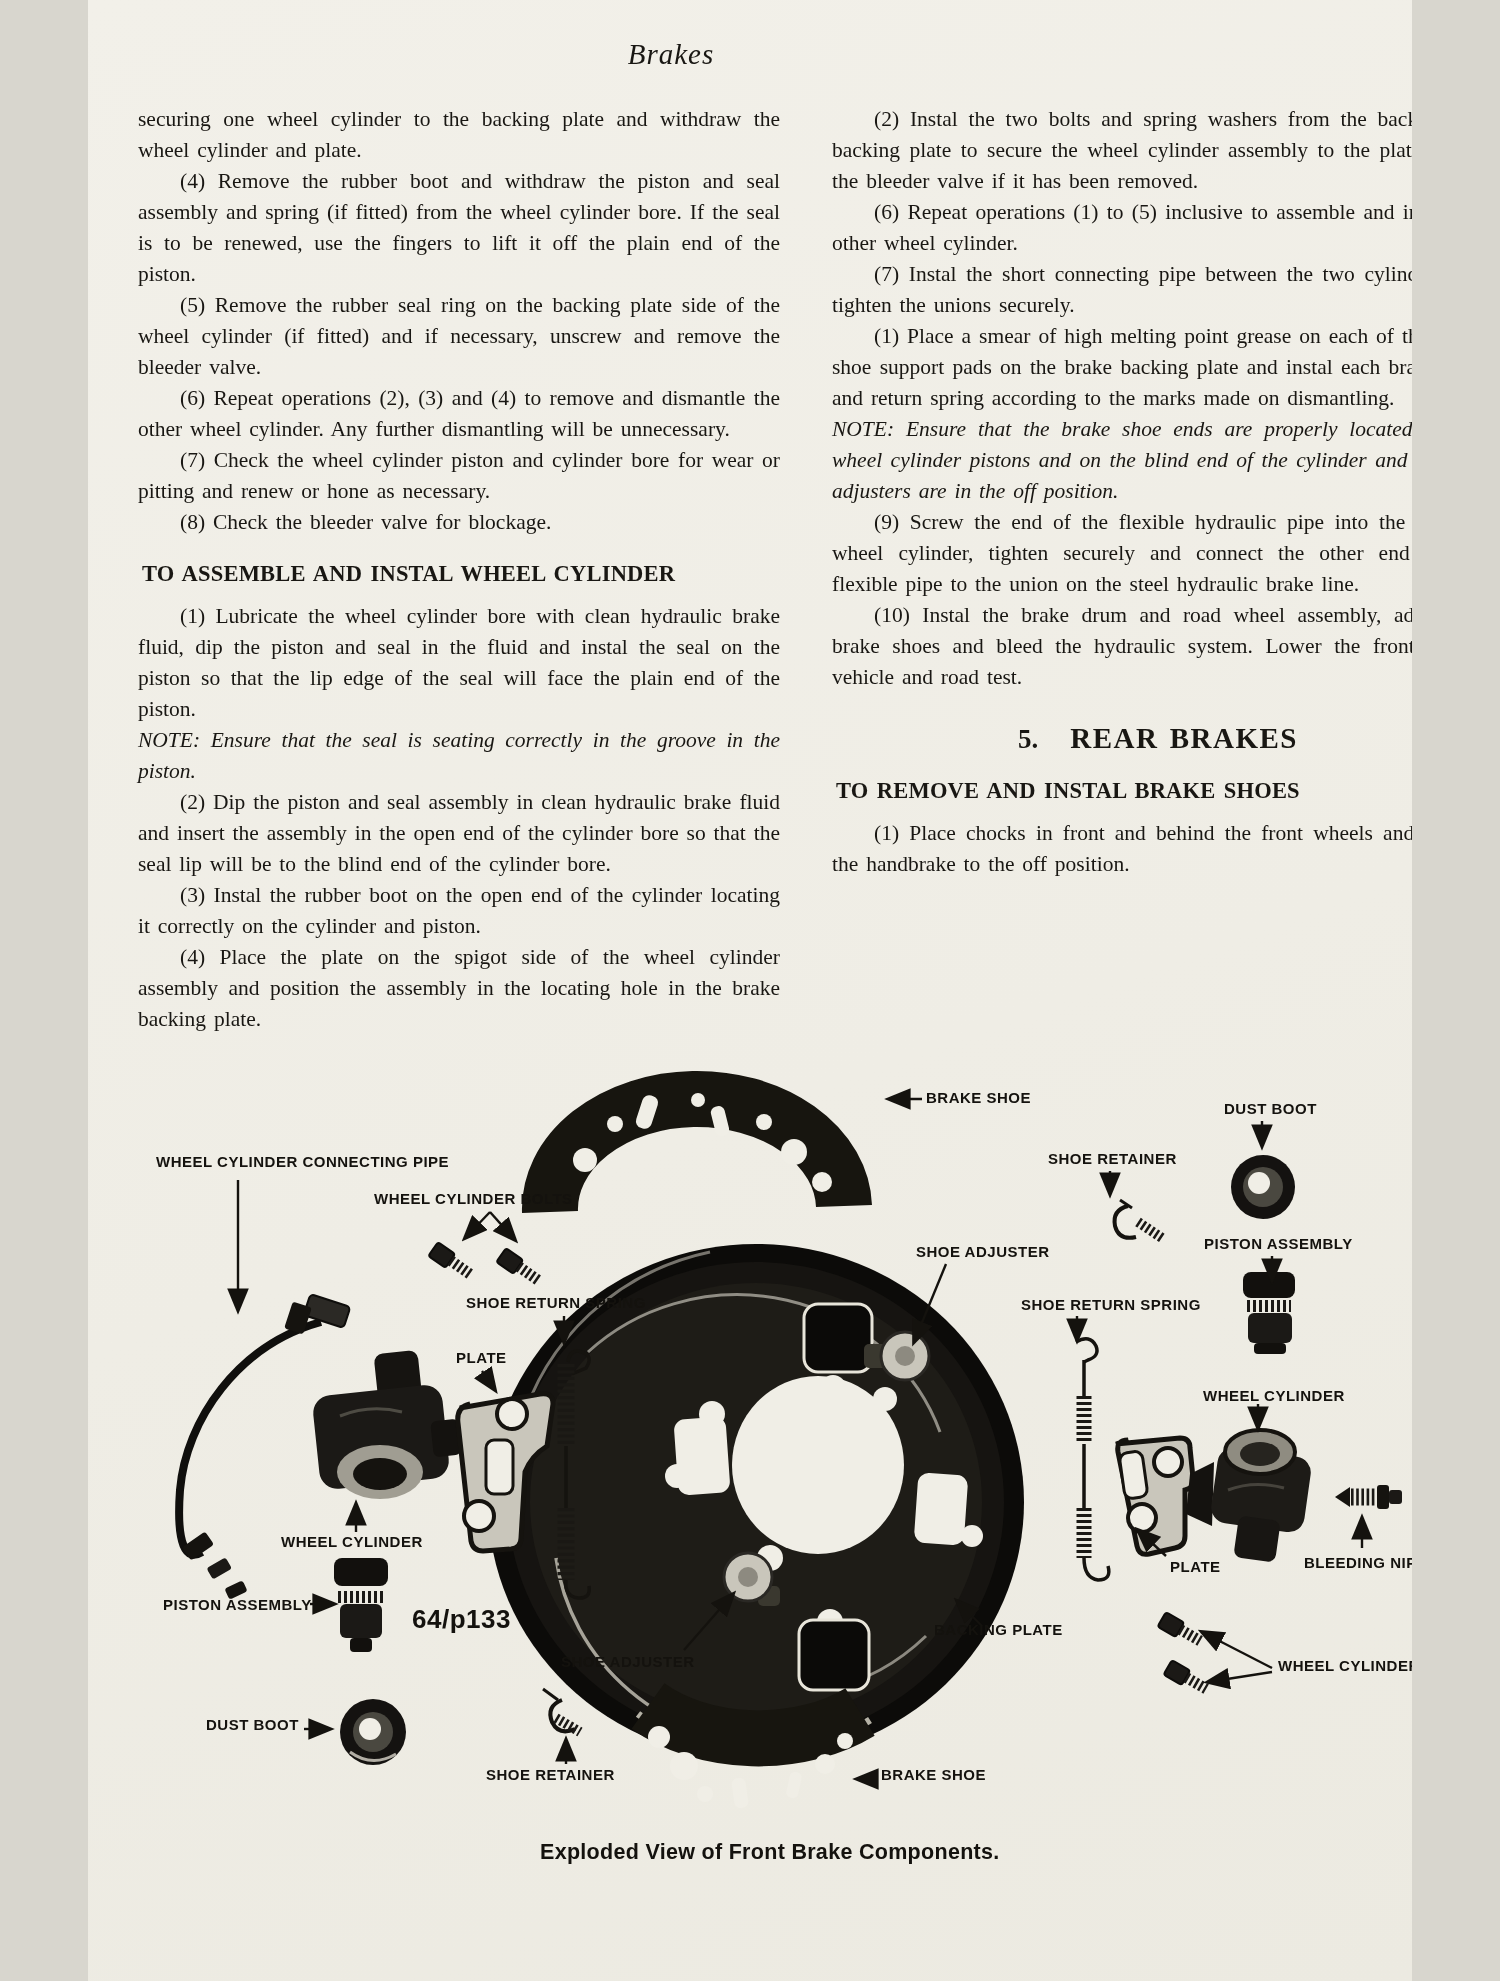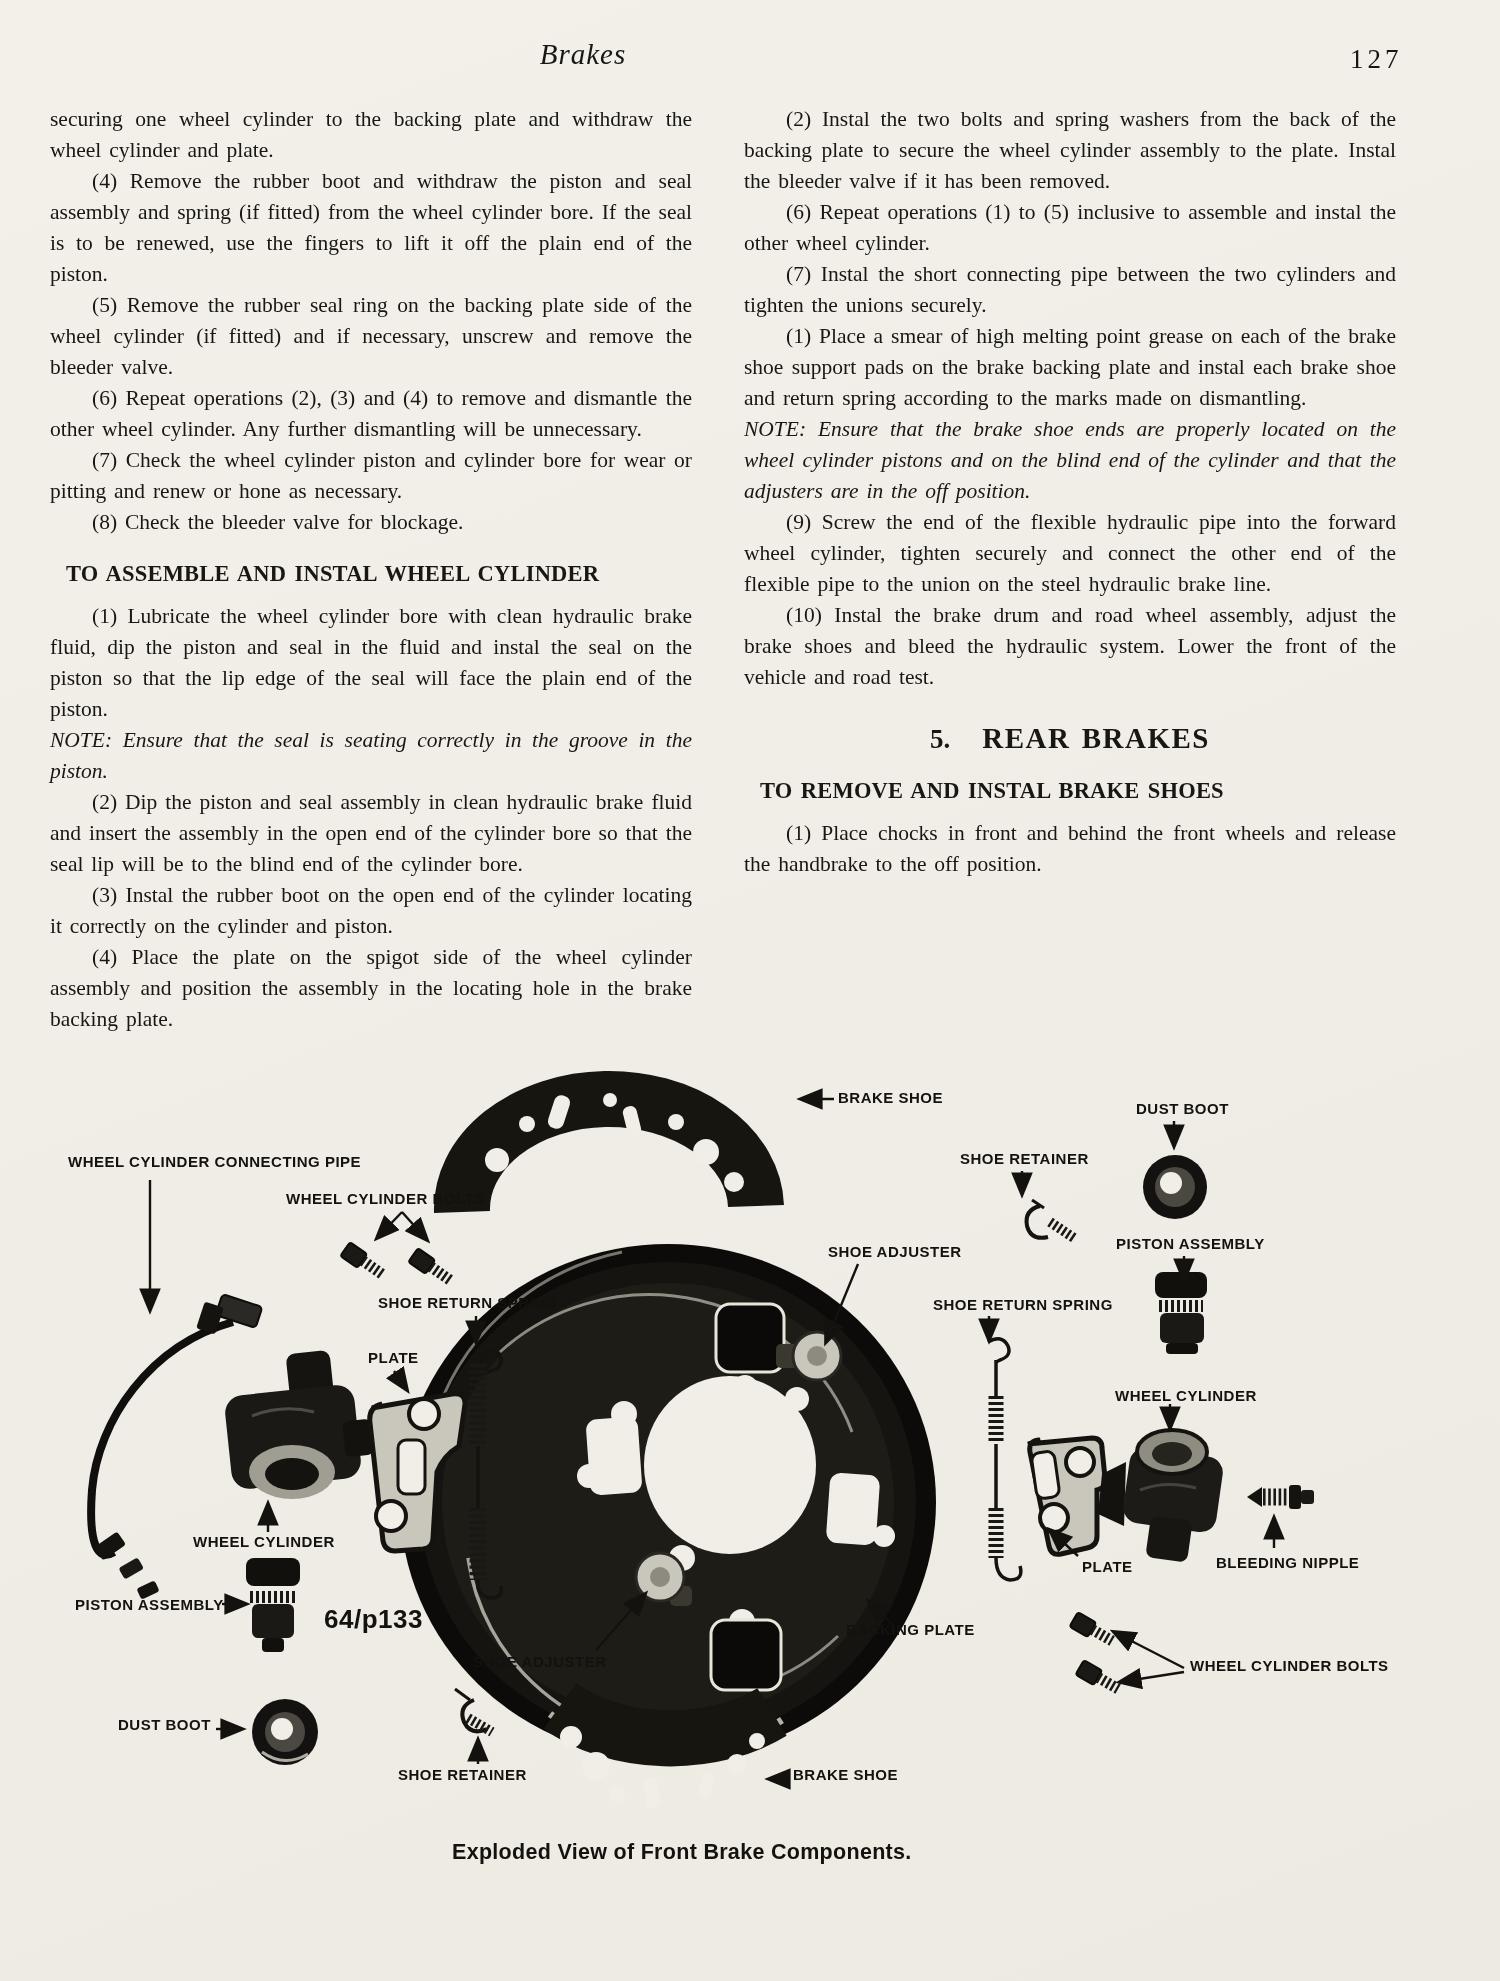--- a/index.html
+++ b/index.html
@@ -1,31 +1,31 @@
 <!DOCTYPE html>
 <html><head>
 <meta charset="utf-8">
 <style>
   html,body{margin:0;padding:0;background:#d8d6ce;}
-  .page{position:relative;width:1500px;height:1981px;margin:0 auto;overflow:hidden;
+  .page{position:relative;width:1324px;height:1981px;margin:0 auto;overflow:hidden;
         background:#f0eee6;
         background-image:linear-gradient(160deg, #f2f0e9 0%, #efede5 55%, #eceae1 100%);
         font-family:"Liberation Serif", serif;color:#191713;}
   .running-title{position:absolute;top:38px;left:0;width:1166px;text-align:center;
         font-style:italic;font-size:29px;letter-spacing:1px;}
   .page-num{position:absolute;top:44px;left:1350px;font-size:27px;letter-spacing:4px;}
   .col{position:absolute;top:104px;text-align:justify;font-size:21.5px;line-height:31px;
         word-spacing:2.5px;}
   .col-left{left:50px;width:642px;}
   .col-right{left:744px;width:652px;}
   .col p{margin:0;}
   .body-para{text-indent:42px;}
   .cont{text-indent:0;}
   .note{font-style:italic;margin:7px 16px 7px 92px;line-height:31px;}
-  .colhead{font-size:22.5px;font-weight:bold;margin:20px 16px 12px;letter-spacing:0.2px;
+  .colhead{font-size:22.5px;font-weight:bold;margin:20px 4px 12px;letter-spacing:0.2px;
         text-align:left;}
   .section-head{display:flex;justify-content:center;align-items:baseline;gap:32px;
         margin:30px 0 14px;}
   .section-num{font-size:27px;font-weight:bold;}
   .section-title{font-size:29px;font-weight:bold;letter-spacing:1.5px;}
   .diagram{position:absolute;left:0;top:0;width:1500px;height:1981px;}
   .diagram-art{position:absolute;left:0;top:1060px;}
   .dlabel{position:absolute;font-family:"Liberation Sans", sans-serif;font-weight:bold;
         font-size:15px;letter-spacing:0.5px;white-space:nowrap;color:#14120e;}
   .fig-code{font-size:26px;letter-spacing:0.5px;}

